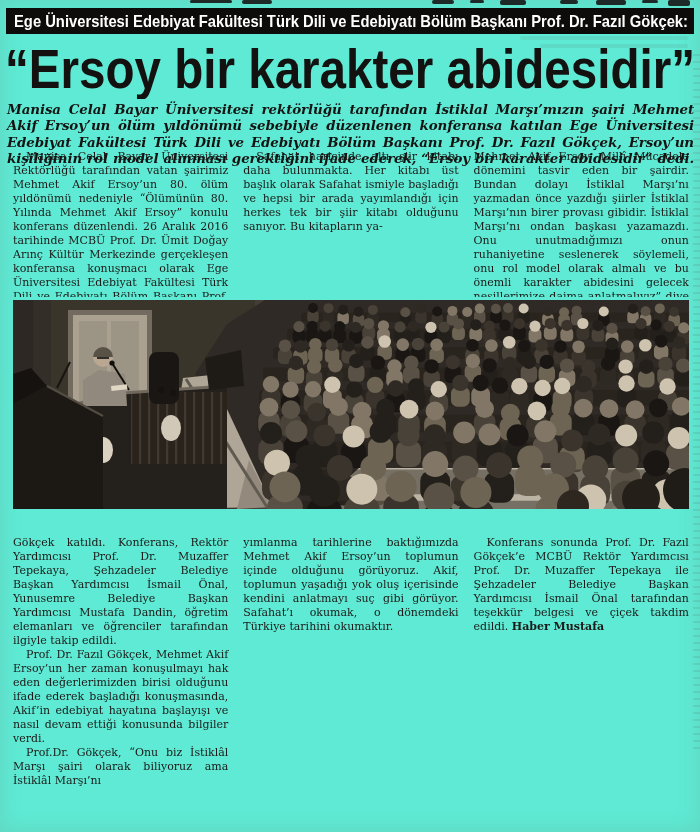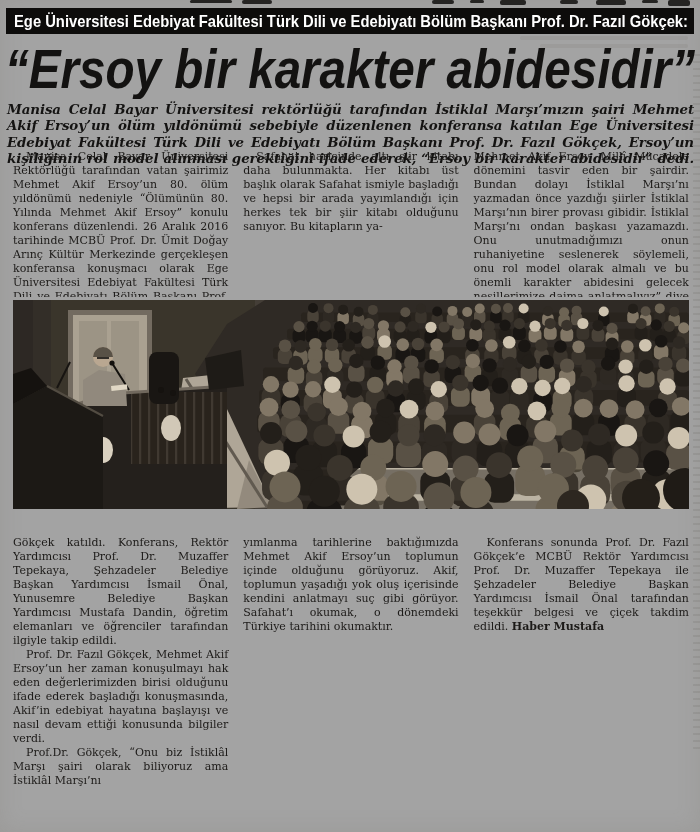--- a/index.html
+++ b/index.html
@@ -1,27 +1,27 @@
 <!DOCTYPE html>
 <html lang="tr"><head>
 <meta charset="utf-8">
 <style>
   html,body{width:700px;height:832px;margin:0;padding:0;overflow:hidden;
     background:#f4f2ec;font-family:"DejaVu Serif",serif;}
-  .paper{position:absolute;inset:0;background:#a3a3a3;
+  .paper{position:absolute;inset:0;background:#5eead4;
     box-shadow:inset 0 0 22px rgba(115,110,98,.18);}
   
   .smudge{position:absolute;background:#171615;border-radius:2px;opacity:.9;}
   .ghost{position:absolute;background:rgba(95,90,78,.10);border-radius:2px;}
   .edge-right{position:absolute;right:0;top:54px;width:7px;height:700px;
     background:repeating-linear-gradient(180deg,rgba(60,55,45,.10) 0 2px,rgba(0,0,0,0) 2px 7px);}
   
   .kicker{position:absolute;left:6px;top:8px;width:688px;height:26px;background:#0d0c0b;}
   
-  .headline{position:absolute;left:4px;top:37px;width:692px;height:62px;font-style:italic;}
+  .headline{position:absolute;left:4px;top:37px;width:692px;height:62px;}
   
   .lede{position:absolute;left:7px;top:101px;width:687px;height:48px;
     font:italic 700 13.4px/16.3px "DejaVu Serif",serif;color:#141312;
     text-align:justify;text-align-last:justify;letter-spacing:-.1px;}
   
   .cols{position:absolute;left:13px;width:676px;display:flex;gap:15px;overflow:hidden;}
   .cols-top{top:150px;height:147px;}
   .cols-bottom{top:536px;height:313px;}
   .col{width:215.3px;flex:0 0 auto;}
   .para{margin:0;font-size:11px;line-height:14px;color:#1c1a18;

